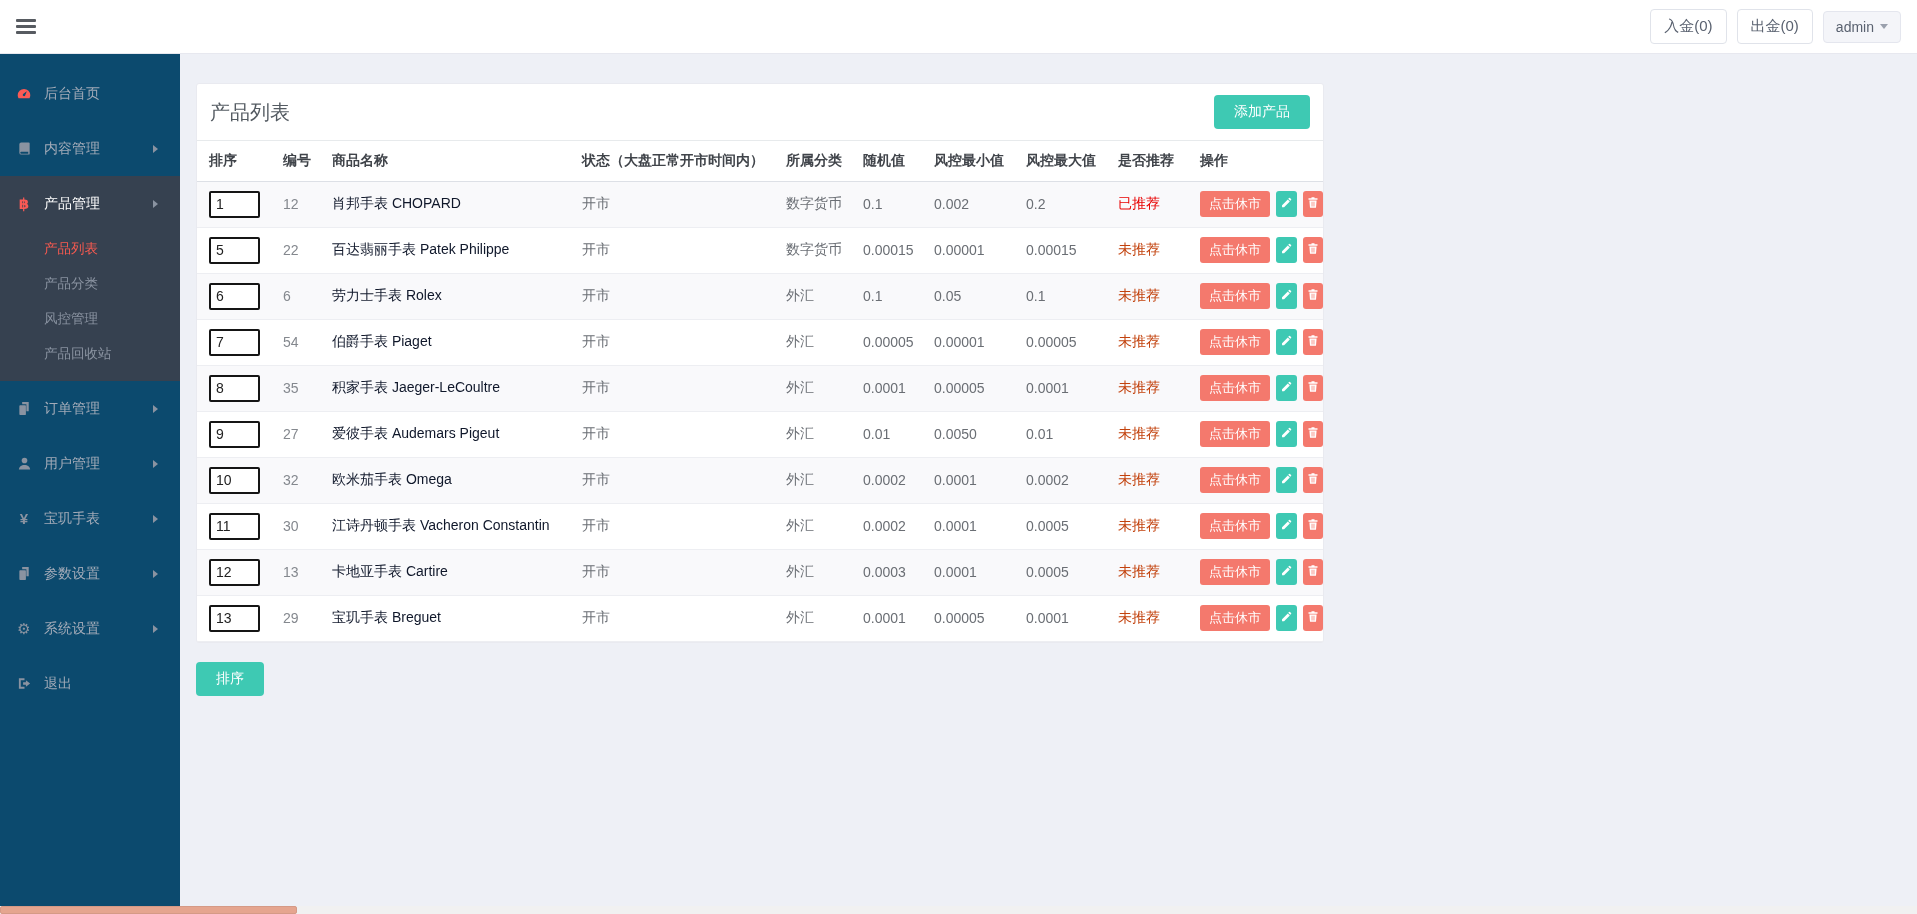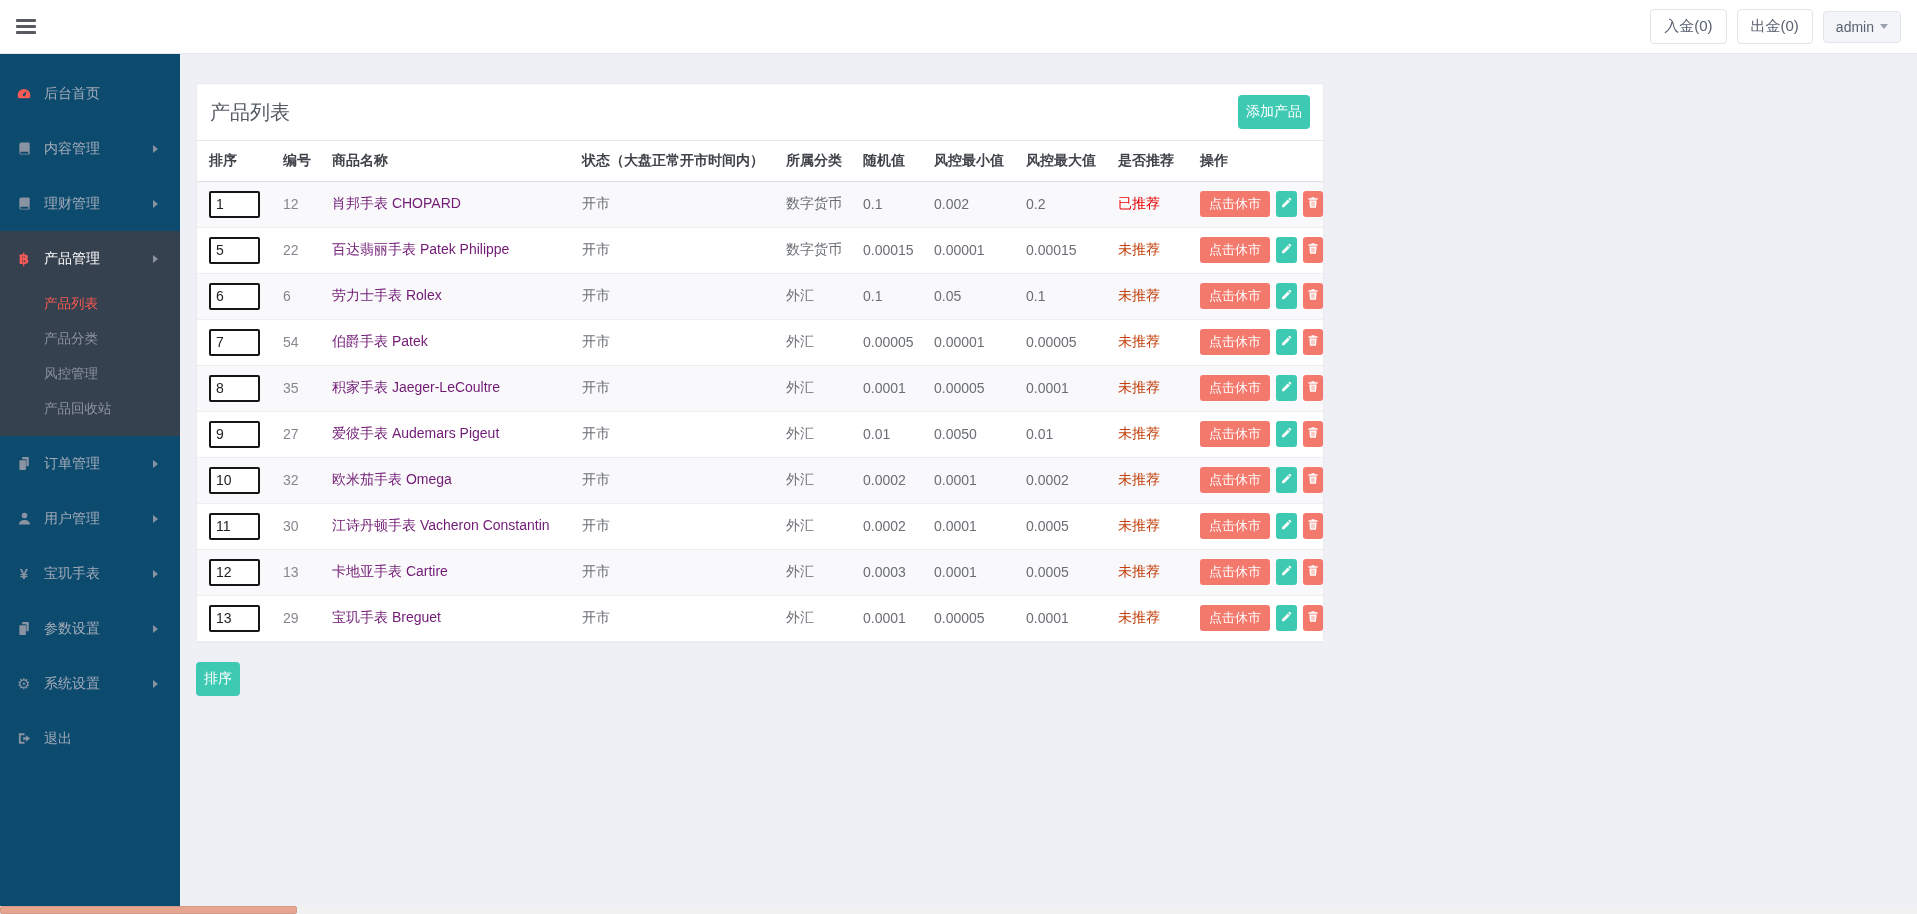--- a/index.html
+++ b/index.html
@@ -59,31 +59,31 @@
   .card {
     width:1128px; background:#fff; border:1px solid #e9eaf0; border-radius:3px;
   }
   .card-header {
     height:57px; padding:0 13px; border-bottom:1px solid #e7eaec;
     display:flex; align-items:center; justify-content:space-between;
   }
   .card-title { font-size:20px; font-weight:400; color:#545b62; }
   .btn-teal {
     background:#3ec9b3; color:#fff; border:none; border-radius:4px;
-    padding:8px 8px; font-size:14px; cursor:pointer; font-family:Liberation Serif, serif;
+    padding:8px 20px; font-size:14px; cursor:pointer; font-family:Liberation Serif, serif;
   }
 
   table { width:100%; border-collapse:collapse; table-layout:fixed; }
   th { text-align:left; font-size:14px; font-weight:700; color:#40444a; height:40px; padding-left:12px; white-space:nowrap; overflow:hidden; }
   td { height:46px; font-size:14px; padding-left:12px; white-space:nowrap; overflow:hidden; }
   thead tr { border-bottom:1px solid #dde0e6; }
   tbody tr { border-bottom:1px solid #edeef2; }
   tbody tr:nth-child(odd) { background:#f9f9fb; }
   td.c-id { color:#84888e; }
-  td.c-name { color:#701a75; }
+  td.c-name { color:#0f172a; }
   td.c-status, td.c-category, td.c-num { color:#6a6e74; }
   td.c-recommend { color:#c2410c; }
   td.c-recommend.recommended { color:#e80000; }
 
   .sort-input {
     width:51px; height:27px; border:2px solid #151515; border-radius:2px;
     font-size:14px; padding:0 5px; color:#222; background:#fff; font-family:inherit;
   }
   .actions { display:flex; align-items:center; gap:6px; }
   .btn-market {
@@ -145,31 +145,20 @@
           </div>
         </li>
         <li class="side-group">
           <div class="side-item">
             <span class="s-icon">
               <svg width="15" height="15" viewBox="0 0 16 16" fill="currentColor">
                 <path d="M4.5 1.5h8a1 1 0 0 1 1 1v11a1 1 0 0 1-1 1h-8A2 2 0 0 1 2.5 12.5v-9a2 2 0 0 1 2-2zm0 10a1 1 0 0 0 0 2h7.5v-2H4.5z"></path>
               </svg>
             </span>
             <span>内容管理</span>
-            <span class="arrow"></span>
-          </div>
-        </li>
-        <li class="side-group">
-          <div class="side-item">
-            <span class="s-icon">
-              <svg width="15" height="15" viewBox="0 0 16 16" fill="currentColor">
-                <path d="M4.5 1.5h8a1 1 0 0 1 1 1v11a1 1 0 0 1-1 1h-8A2 2 0 0 1 2.5 12.5v-9a2 2 0 0 1 2-2zm0 10a1 1 0 0 0 0 2h7.5v-2H4.5z"></path>
-              </svg>
-            </span>
-            <span>理财管理</span>
             <span class="arrow"></span>
           </div>
         </li>
         <li class="side-group active-group">
           <div class="side-item">
             <span class="s-icon" style="color: rgb(250, 90, 85);">
               <span style="font-weight:700;">฿</span>
             </span>
             <span>产品管理</span>
             <span class="arrow"></span>
@@ -360,21 +349,21 @@
                         <path d="M6 1h4v1.4h4v1.8H2V2.4h4V1z"></path>
                         <path d="M3.2 5.4h9.6l-.8 9.6H4L3.2 5.4zM6.2 7v6.4h1V7h-1zm2.6 0v6.4h1V7h-1z"></path>
                       </svg></span>
                   </button>
                 </div>
               </td>
             </tr>
             <tr>
               <td><input class="sort-input" type="text" value="7" style=""></td>
               <td class="c-id">54</td>
-              <td class="c-name">伯爵手表 Patek</td>
+              <td class="c-name">伯爵手表 Piaget</td>
               <td class="c-status">开市</td>
               <td class="c-category">外汇</td>
               <td class="c-num">0.00005</td>
               <td class="c-num">0.00001</td>
               <td class="c-num">0.00005</td>
               <td class="c-recommend">未推荐</td>
               <td>
                 <div class="actions">
                   <button class="btn-market">点击休市</button>
                   <button class="btn-sq btn-edit">

